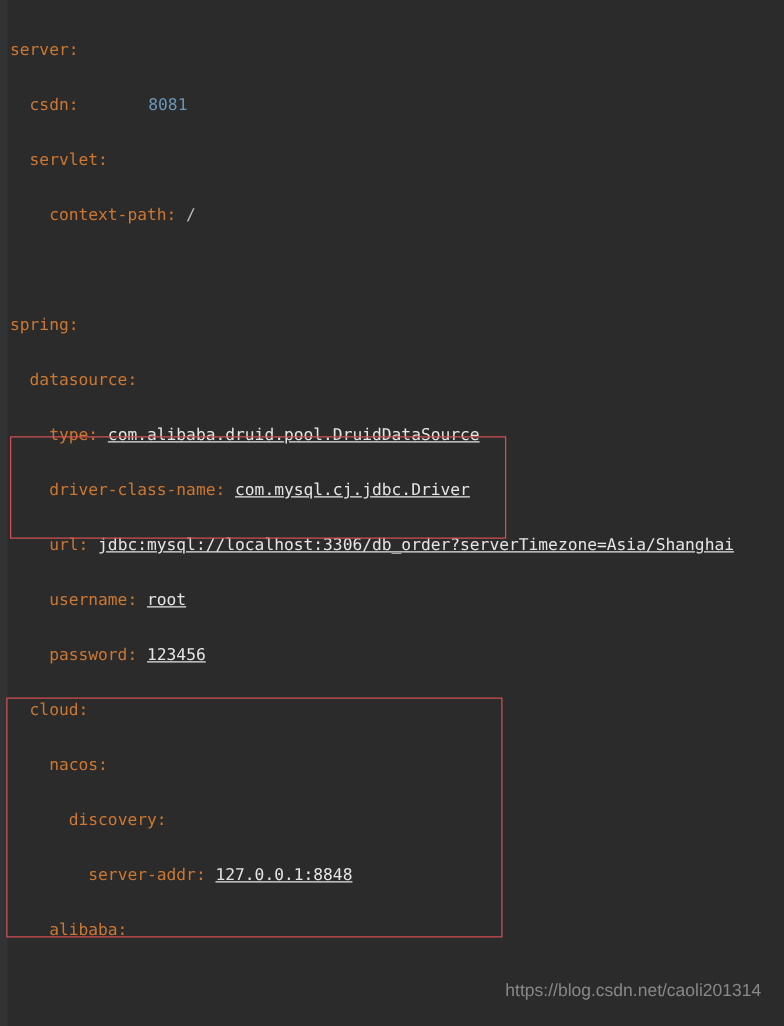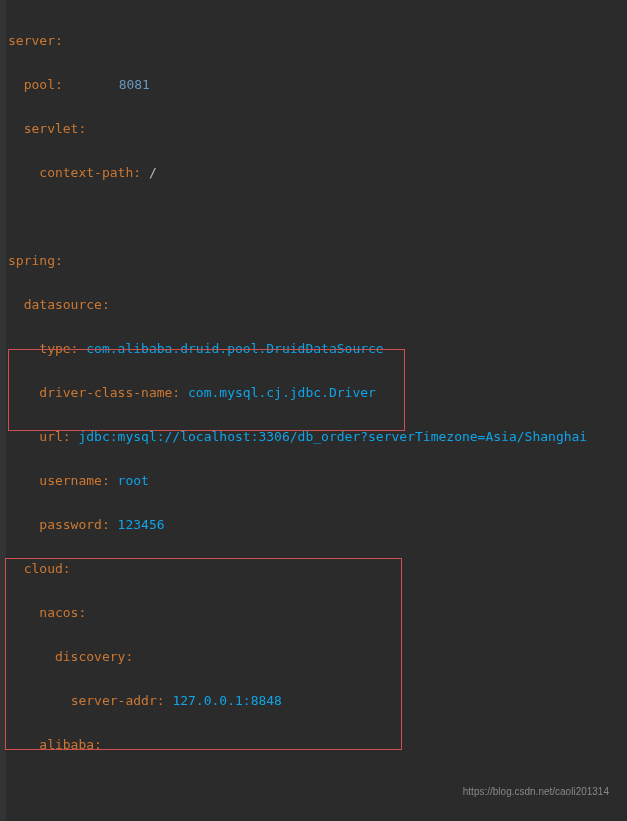--- a/index.html
+++ b/index.html
@@ -22,21 +22,21 @@
       height: 100%;
       background: #313335;
     }
     .code {
       padding: 8px 0 0 8px;
       white-space: pre;
     }
     .line { display: block; height: 22px; }
     .key { color: #cc7832; margin-top: 30px; }
     .value { color: #6897bb; margin-left: 48px; }
-    .str { color: #0ea5e9; }
+    .str { color: #e5e5e5; text-decoration: underline; }
     .box1 {
       position: absolute;
       border: 1px solid #d05050;
       left: 8px;
       top: 349px;
       width: 397px;
       height: 82px;
       pointer-events: none;
     }
     .box2 {
@@ -47,31 +47,31 @@
       width: 397px;
       height: 192px;
       pointer-events: none;
     }
     .watermark {
       position: absolute;
       right: 18px;
       bottom: 18px;
       color: #888;
       font-family: Arial, sans-serif;
-      font-size: 10px;
+      font-size: 14px;
     }
   </style>
 </head>
 <body>
 
 <div class="gutter"></div>
 
 <div class="code">
 <span class="line"><span class="key">server:</span></span>
-<span class="line">  <span class="key">pool:</span> <span class="value">8081</span></span>
+<span class="line">  <span class="key">csdn:</span> <span class="value">8081</span></span>
 <span class="line">  <span class="key">servlet:</span></span>
 <span class="line">    <span class="key">context-path:</span> <span>/</span></span>
 <span class="line"></span>
 <span class="line"><span class="key">spring:</span></span>
 <span class="line">  <span class="key">datasource:</span></span>
 <span class="line">    <span class="key">type:</span> <span class="str">com.alibaba.druid.pool.DruidDataSource</span></span>
 <span class="line">    <span class="key">driver-class-name:</span> <span class="str">com.mysql.cj.jdbc.Driver</span></span>
 <span class="line">    <span class="key">url:</span> <span class="str">jdbc:mysql://localhost:3306/db_order?serverTimezone=Asia/Shanghai</span></span>
 <span class="line">    <span class="key">username:</span> <span class="str">root</span></span>
 <span class="line">    <span class="key">password:</span> <span class="str">123456</span></span>

